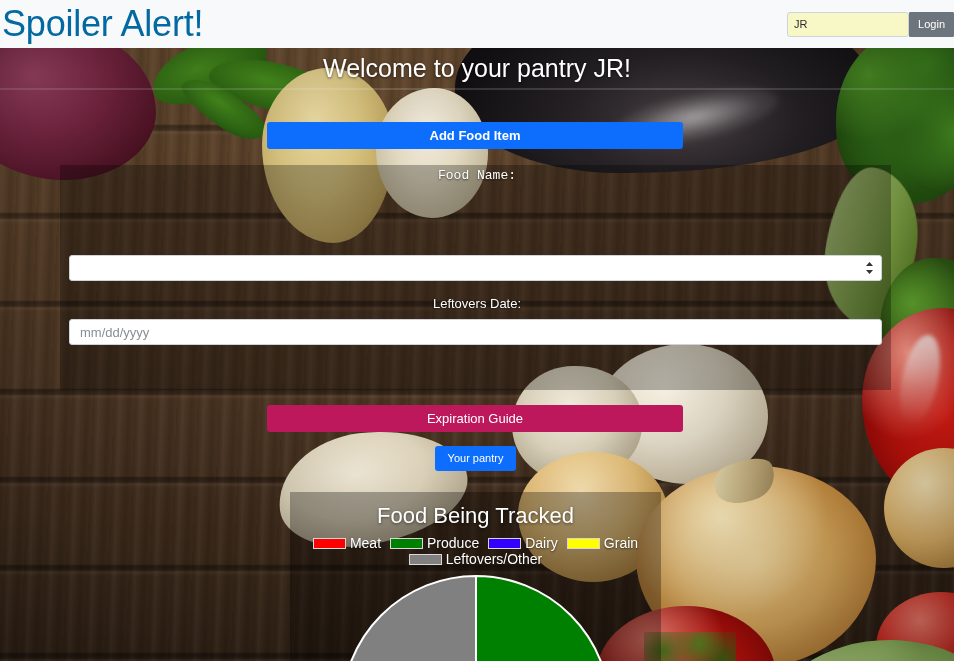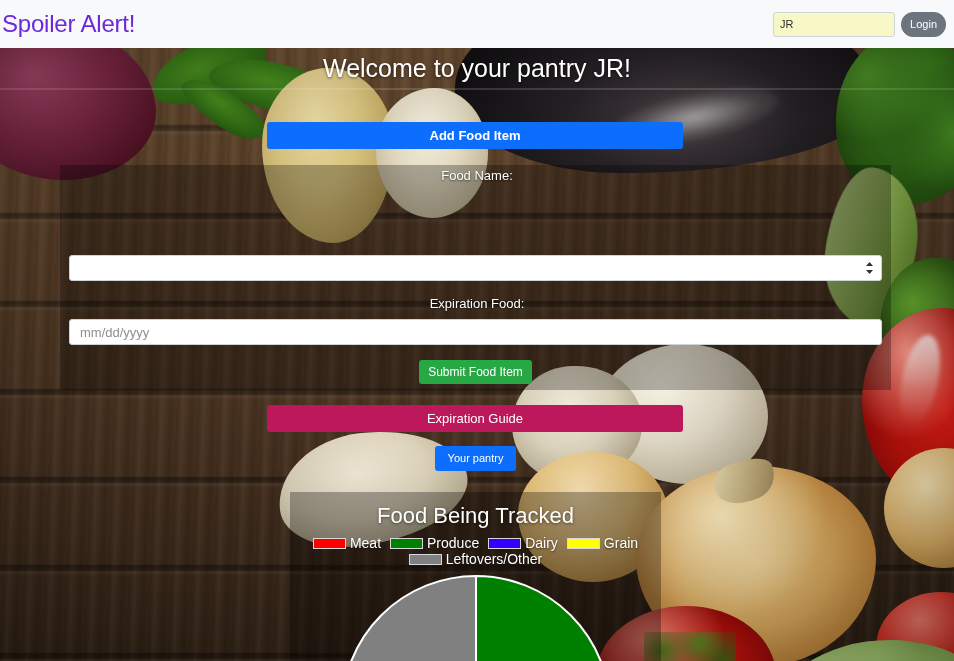--- a/index.html
+++ b/index.html
@@ -14,52 +14,50 @@
 
   
   .navbar {
     position: absolute; top: 0; left: 0;
     width: 954px; height: 48px;
     background: #f8f9fa;
     display: flex; align-items: center;
     z-index: 40;
   }
   .brand {
-    font-size: 24px; line-height: 1;
-    color: #6d28d9;
+    font-size: 36px; line-height: 1;
+    color: #0369a1;
     font-weight: 400;
     letter-spacing: -0.2px;
     padding-left: 2px;
     white-space: nowrap;
   }
   .nav-right {
     margin-left: auto;
     display: flex; align-items: center;
-    padding-right: 8px;
-    gap: 6px;
   }
   .login-input {
     width: 122px; height: 25px;
     background: #fafad2;
     background: #f7f8c6;
     border: 1px solid #ced4da;
     border-radius: 3px;
     font-family: "Liberation Sans", sans-serif;
     font-size: 11px;
     color: #2b2b2b;
     padding: 0 6px;
     outline: none;
   }
   .login-btn {
     height: 25px;
     min-width: 42px;
     background: #6c757d;
     color: #fff;
     border: 1px solid #6c757d;
-    border-radius: 12px;
+    border-radius: 1px;
     font-family: "Liberation Sans", sans-serif;
     font-size: 11px;
     line-height: 1;
     cursor: pointer;
     padding: 0 8px;
   }
 
   
   .bg {
     position: absolute; top: 48px; left: 0;
@@ -297,21 +295,21 @@
     background: rgba(0,0,0,0.28);
   }
   .field-label {
     position: absolute; left: 0; width: 954px;
     text-align: center;
     color: #ffffff;
     font-size: 13px;
     line-height: 16px;
     text-shadow: 0 1px 2px rgba(0,0,0,0.6);
   }
-  .lbl-name { top: 120px; }
+  .lbl-name { top: 120px; font-family: Liberation Mono, monospace; }
   .lbl-cat  { top: 184px; }
   .lbl-exp  { top: 248px; }
 
   .text-input {
     position: absolute;
     left: 69px; width: 813px; height: 26px;
     background: #ffffff;
     border: 1px solid #ced4da;
     border-radius: 3px;
     font-family: "Liberation Sans", sans-serif;
@@ -476,24 +474,23 @@
     <div class="select-wrap">
       <select><option value=""></option><option value="Meat">Meat</option><option value="Produce">Produce</option><option value="Dairy">Dairy</option><option value="Grain">Grain</option><option value="Leftovers/Other">Leftovers/Other</option></select>
       <span class="spinner">
         <svg width="9" height="16" viewBox="0 0 9 16">
           <polygon points="4.5,2 8,6 1,6" fill="#333"></polygon>
           <polygon points="4.5,14 8,10 1,10" fill="#333"></polygon>
         </svg>
       </span>
     </div>
 
-    <div class="field-label lbl-exp">Expiration Food:</div>
+    <div class="field-label lbl-exp">Leftovers Date:</div>
     <input class="text-input in-exp" type="text" placeholder="mm/dd/yyyy" style="">
 
-    <button class="btn-submit">Submit Food Item</button>
 
     <button class="btn-wide btn-guide">Expiration Guide</button>
 
     <button class="btn-pantry">Your pantry</button>
 
     <div class="chart-card">
       <div class="chart-title">Food Being Tracked</div>
       <div class="legend" id="legend">
           <div class="legend-item">
             <span class="swatch" style="background: rgb(255, 0, 0);"></span>

